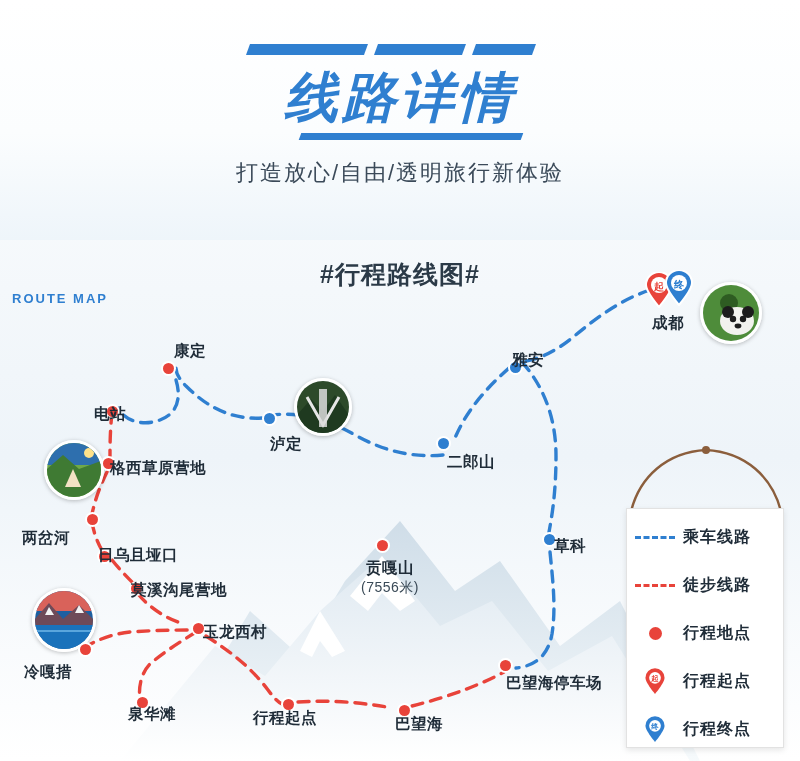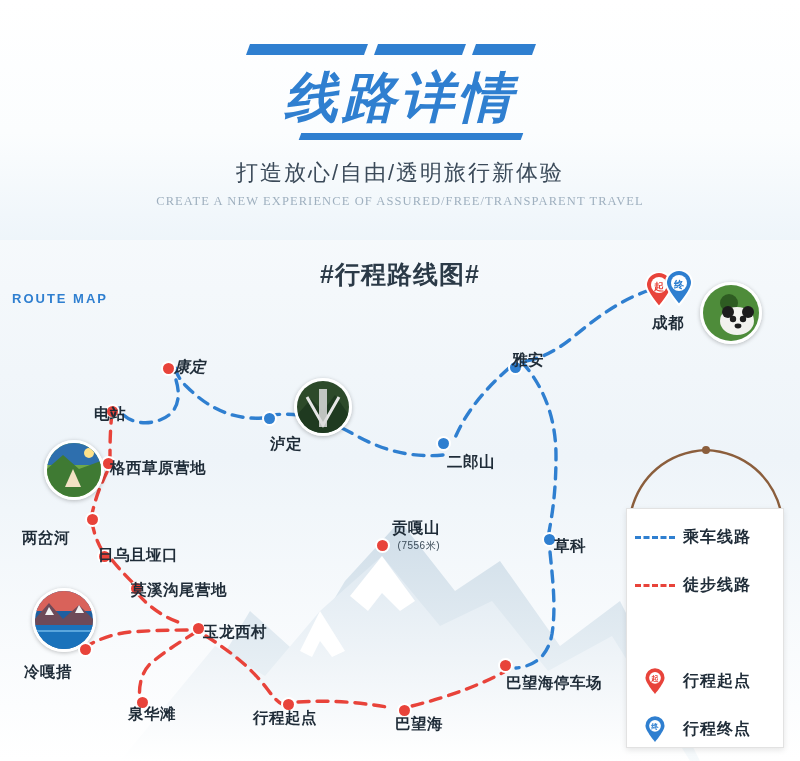--- a/index.html
+++ b/index.html
@@ -116,26 +116,27 @@
   
   .lbl {
     position: absolute;
     font-size: 15.5px;
     color: #1f2c38;
     white-space: nowrap;
     font-weight: bold;
     letter-spacing: 0.5px;
   }
   .lbl.peak {
-    text-align: right;
-    font-weight: bold;
+    text-align: center;
+    font-weight: bold;
+    margin-top: 40px;
   }
   .lbl.peak .alt {
     display: block;
-    font-size: 10px;
+    font-size: 14px;
     font-weight: normal;
     color: #3a4a57;
   }
 
   
   .photo {
     position: absolute;
     border-radius: 50%;
     border: 3px solid #ffffff;
     box-shadow: 0 1px 4px rgba(0,0,0,.25);
@@ -208,21 +209,20 @@
 <div id="page">
 
   <div class="header-bg"></div>
   <div class="hdr-stripe s1"></div>
   <div class="hdr-stripe s2"></div>
   <div class="hdr-stripe s3"></div>
 
   <div class="title-main">线路详情</div>
   <div class="title-underline"></div>
   <div class="title-sub">打造放心/自由/透明旅行新体验</div>
-  <div class="title-en">CREATE A NEW EXPERIENCE OF ASSURED/FREE/TRANSPARENT TRAVEL</div>
 
   <div class="sec-title">#行程路线图#</div>
   <div class="sec-title-en">ROUTE MAP</div>
 
   <svg class="mountains" viewBox="0 0 800 300" preserveAspectRatio="none">
     <defs>
       <linearGradient id="mg" x1="0" y1="0" x2="0" y2="1">
         <stop offset="0%" stop-color="#dfe9f1"></stop>
         <stop offset="100%" stop-color="#ffffff"></stop>
       </linearGradient>
@@ -332,21 +332,21 @@
   <div class="dot" style="left:193px; top:623px;"></div>
   <div class="dot" style="left:80px; top:644px;"></div>
   <div class="dot" style="left:500px; top:660px;"></div>
   <div class="dot" style="left:137px; top:697px;"></div>
   <div class="dot" style="left:283px; top:699px;"></div>
   <div class="dot" style="left:399px; top:705px;"></div>
   <div class="dot" style="left:377px; top:540px;"></div>
 
   <div class="lbl" style="left:652px; top:313px;">成都</div>
   <div class="lbl" style="left:512px; top:350px;">雅安</div>
-  <div class="lbl" style="left:174px; top:357px;font-style:italic;">康定</div>
+  <div class="lbl" style="left:174px; top:341px;">康定</div>
   <div class="lbl" style="left:94px;  top:404px;">电站</div>
   <div class="lbl" style="left:270px; top:434px;">泸定</div>
   <div class="lbl" style="left:447px; top:452px;">二郎山</div>
   <div class="lbl" style="left:110px; top:458px;">格西草原营地</div>
   <div class="lbl" style="left:22px;  top:508px;margin-top:20px;">两岔河</div>
   <div class="lbl" style="left:554px; top:536px;">草科</div>
   <div class="lbl" style="left:98px;  top:545px;text-align:right;">日乌且垭口</div>
   <div class="lbl" style="left:131px; top:580px;">莫溪沟尾营地</div>
   <div class="lbl" style="left:203px; top:622px;">玉龙西村</div>
   <div class="lbl" style="left:24px;  top:662px;">冷嘎措</div>
@@ -374,20 +374,26 @@
       <div class="legend-label">乘车线路</div>
     </div>
 
     <div class="legend-row" style="top:52px;">
       <div class="legend-key">
         <div class="dash-sample red"></div>
       </div>
       <div class="legend-label">徒步线路</div>
     </div>
 
+    <div class="legend-row" style="top:100px;">
+      <div class="legend-key">
+        <div class="key-dot"></div>
+      </div>
+      <div class="legend-label">行程地点</div>
+    </div>
 
     <div class="legend-row" style="top:148px;">
       <div class="legend-key">
         <svg width="22" height="27" viewBox="0 0 30 36">
           <path d="M15 35 C15 35 28 20 28 13 A13 13 0 1 0 2 13 C2 20 15 35 15 35 Z" fill="#e8433a"></path>
           <circle cx="15" cy="13" r="8" fill="#ffffff"></circle>
           <text x="15" y="17.5" font-size="10" font-family="Liberation Sans, sans-serif" fill="#e8433a" text-anchor="middle" font-weight="bold">起</text>
         </svg>
       </div>
       <div class="legend-label">行程起点</div>

